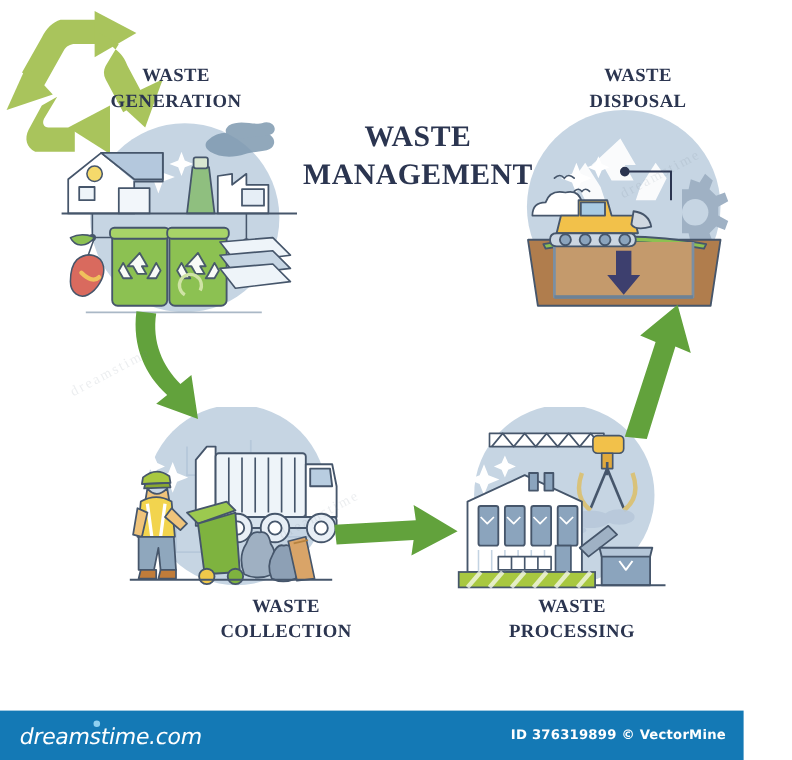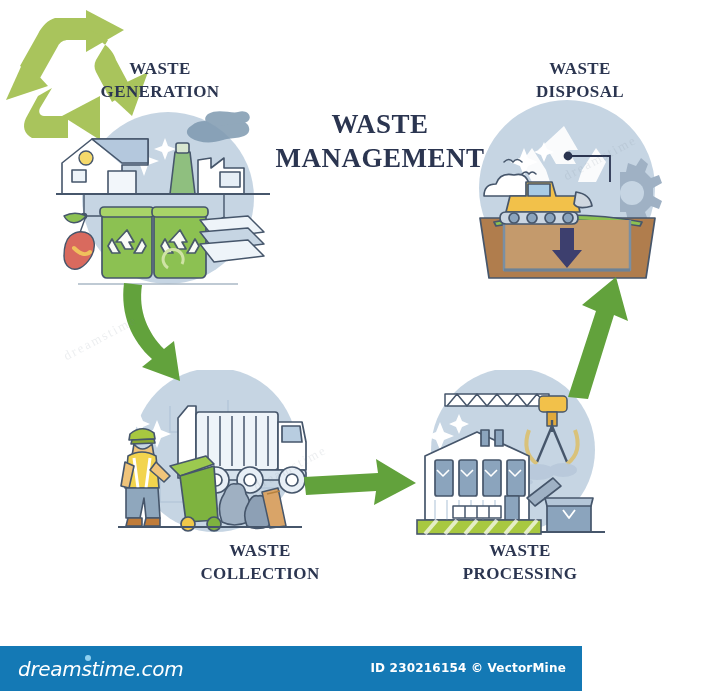--- a/index.html
+++ b/index.html
@@ -63,21 +63,21 @@
   .arrow { position: absolute; }
   #arrow-gen-to-col  { left: 118px; top: 275px; width: 120px; height: 120px; }
   #arrow-col-to-proc { left: 300px; top: 455px; width: 120px; height: 60px; }
   #arrow-proc-to-dis { left: 550px; top: 275px; width: 100px; height: 125px; }
 
   
   #footer-bar {
     position: absolute;
     left: 0;
     bottom: 0;
-    width: 582px;
+    width: 676px;
     height: 45px;
     background: #1479b5;
   }
   #footer-brand {
     position: absolute;
     left: 18px;
     top: 11px;
     color: #ffffff;
     font-family: "DejaVu Sans", sans-serif;
     font-size: 20px;
@@ -464,16 +464,16 @@
   <div class="wm-text" style="left:560px; top:150px;">dreamstime</div>
   <div class="wm-text" style="left:250px; top:460px;">dreamstime</div>
   <div class="wm-text" style="left:60px; top:330px;">dreamstime</div>
 
   <div id="watermark-band"></div>
   <div id="footer-bar">
     <div id="footer-brand">
       <span>dreamstime.com</span>
       <span class="dot"></span>
     </div>
-    <div id="footer-credit">ID 230216154 © VectorMine</div>
+    <div id="footer-credit">ID 376319899 © VectorMine</div>
   </div>
 
 </div>
 
 </body></html>

